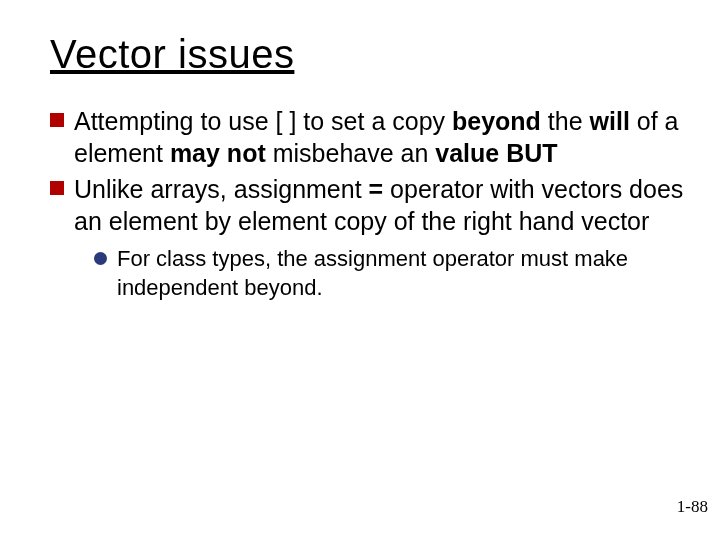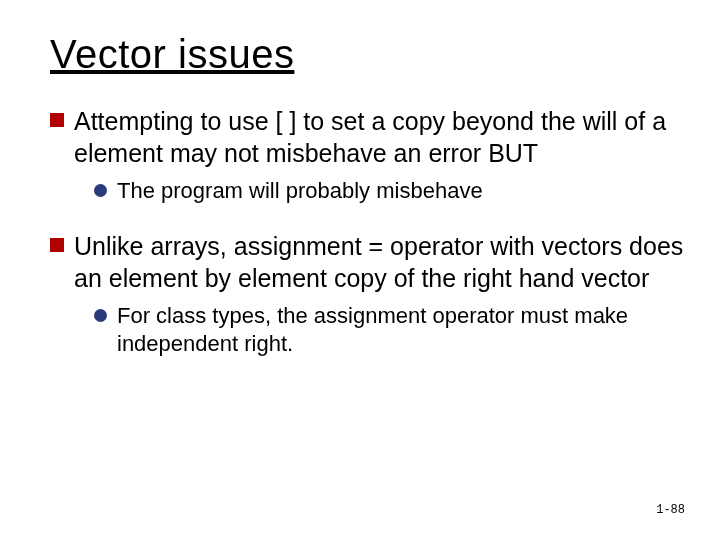--- a/index.html
+++ b/index.html
@@ -6,51 +6,45 @@
   html, body { width: 720px; height: 540px; background: #fff; font-family: "Trebuchet MS", "Comic Sans MS", Arial, sans-serif; color: #000; }
   .slide { width: 720px; height: 535px; position: relative; padding: 32px 27px 0 50px; }
   .title { font-size: 40px; font-weight: 400; text-decoration: underline; margin-bottom: 28px; letter-spacing: 0.5px; }
   .lvl1 { display: flex; align-items: flex-start; margin-bottom: 4px; }
   .bullet-sq { width: 14px; height: 14px; background: #b00000; flex: 0 0 14px; margin-top: 8px; margin-right: 10px; }
   .lvl1-text { font-size: 25px; line-height: 1.28; }
   .lvl2-wrap { margin-left: 44px; margin-top: 8px; margin-bottom: 24px; }
   .lvl2 { display: flex; align-items: flex-start; }
   .bullet-circ { width: 13px; height: 13px; border-radius: 50%; background: #2a3a7a; flex: 0 0 13px; margin-top: 7px; margin-right: 10px; }
   .lvl2-text { font-size: 22px; line-height: 1.3; }
-  .pagenum { position: absolute; right: 35px; bottom: 18px; font-size: 12px; font-family: Liberation Mono, monospace; }
-  .bold { font-weight: 400; text-align: right; }
+  .pagenum { position: absolute; right: 12px; bottom: 18px; font-size: 17px; font-family: Liberation Serif, serif; }
+  .bold { font-weight: 700; text-align: right; }
 </style>
 </head>
 <body>
 
 <div class="slide">
   <h1 class="title">Vector issues</h1>
 
   <div class="lvl1">
     <div class="bullet-sq"></div>
     <div class="lvl1-text">
-      <span>Attempting to use [ ] to set a copy </span><span class="bold">beyond</span><span> the </span><span class="bold">will</span><span> of a element </span><span class="bold">may not</span><span> misbehave an </span><span class="bold">error</span><span> </span><span class="bold">BUT</span>
+      <span>Attempting to use [ ] to set a copy </span><span class="bold">beyond</span><span> the </span><span class="bold">will</span><span> of a element </span><span class="bold">may not</span><span> misbehave an </span><span class="bold">value</span><span> </span><span class="bold">BUT</span>
     </div>
   </div>
 
-  <div class="lvl2-wrap">
-    <div class="lvl2">
-      <div class="bullet-circ"></div>
-      <div class="lvl2-text">The program will probably misbehave</div>
-    </div>
-  </div>
 
   <div class="lvl1">
     <div class="bullet-sq"></div>
     <div class="lvl1-text">
       <span>Unlike arrays, assignment </span><span class="bold">=</span><span> operator with vectors does an element by element copy of the right hand vector</span>
     </div>
   </div>
 
   <div class="lvl2-wrap">
     <div class="lvl2">
       <div class="bullet-circ"></div>
-      <div class="lvl2-text">For class types, the assignment operator must make independent right.</div>
+      <div class="lvl2-text">For class types, the assignment operator must make independent beyond.</div>
     </div>
   </div>
 
   <div class="pagenum">1-88</div>
 </div>
 
 </body></html>

